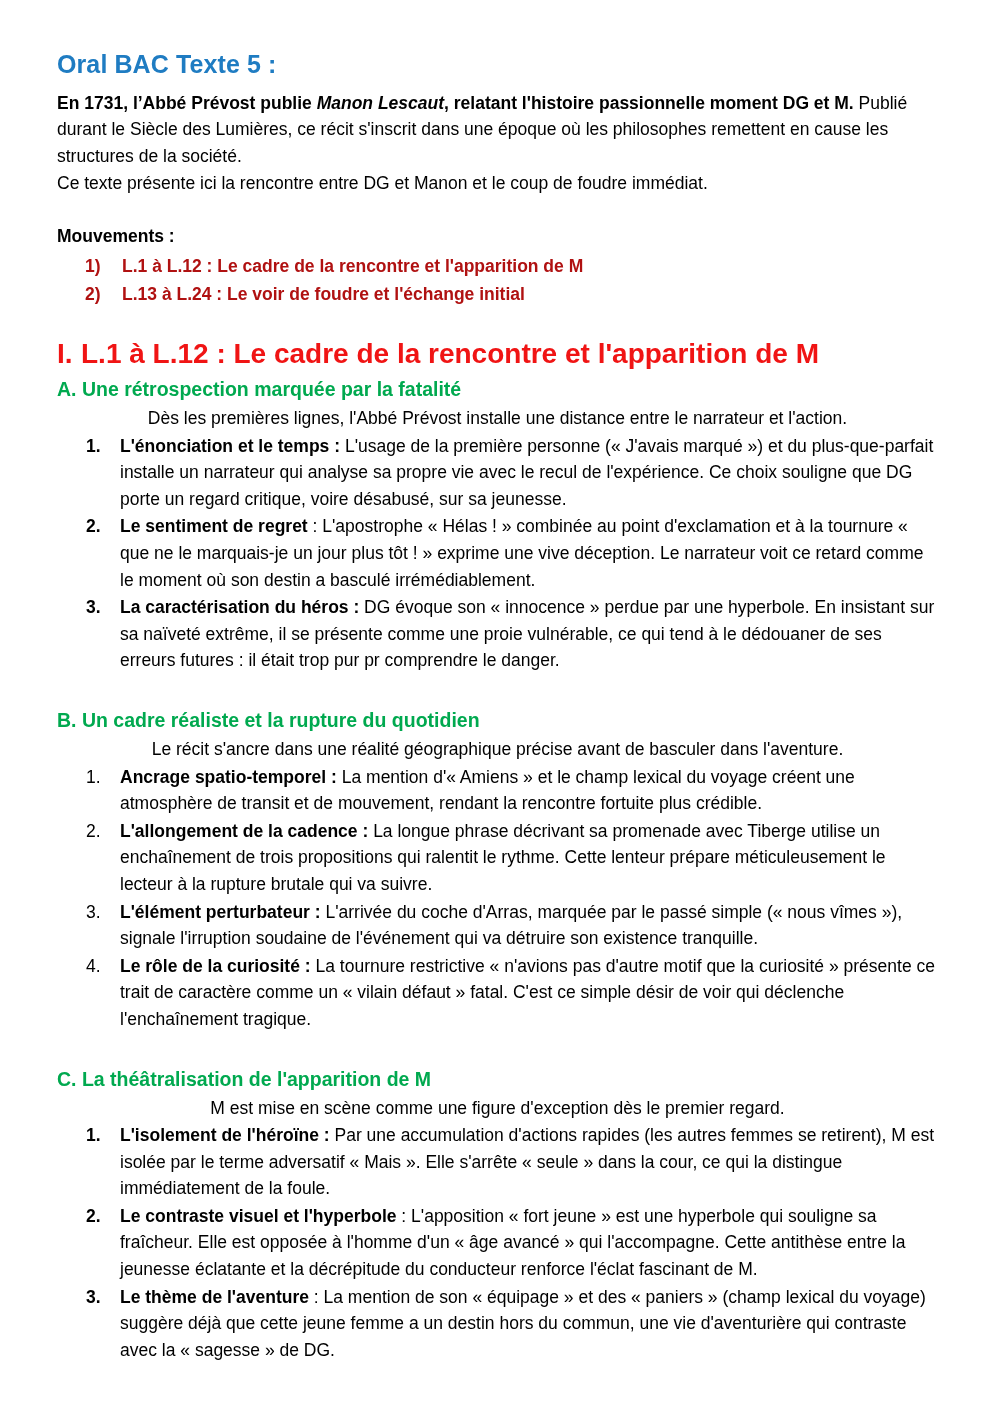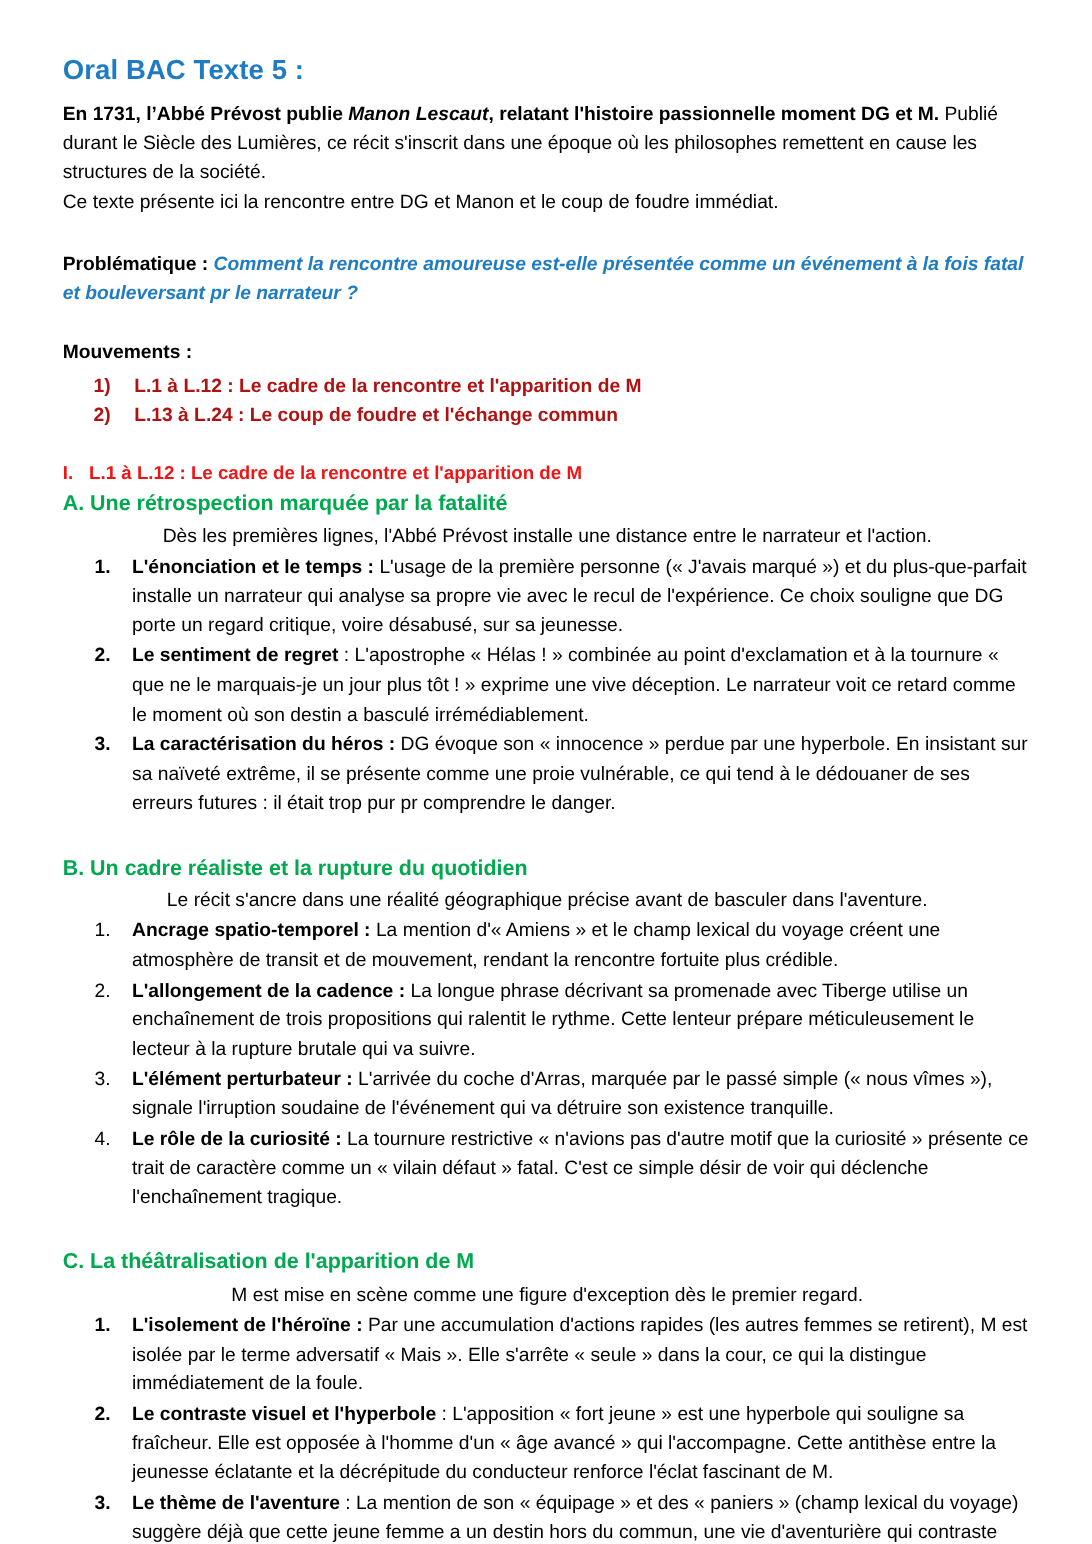--- a/index.html
+++ b/index.html
@@ -91,21 +91,21 @@
     position: absolute;
     left: 28px;
     top: 0;
     color: #B01111;
     font-weight: bold;
   }
 
   
   .heading-1 {
     color: #F01414;
-    font-size: 17px;
+    font-size: 28px;
     font-weight: bold;
     line-height: 1.3;
     margin: 27px 0 0 0;
     padding-left: 0;
   }
   .heading-1 .numeral {
     display: inline-block;
     min-width: 24px;
   }
 
@@ -157,32 +157,31 @@
 <body>
 
 <div class="page">
 
   <h1 class="doc-title">Oral BAC Texte 5 :</h1>
 
   <p class="intro"><b>En 1731, l’Abbé Prévost publie </b><i class="work">Manon Lescaut</i><b>, relatant l'histoire passionnelle moment DG et M.</b><span> Publié durant le Siècle des Lumières, ce récit s'inscrit dans une époque où les philosophes remettent en cause les structures de la société.</span></p>
 
   <p class="intro-second">Ce texte présente ici la rencontre entre DG et Manon et le coup de foudre immédiat.</p>
 
-  <p class="problematique"><span class="label">Problématique : </span><span class="question">Comment la rencontre amoureuse est-elle présentée comme un événement à la fois fatal et bouleversant pr le narrateur ?</span></p>
 
   <p class="mouvements-label">Mouvements :</p>
 
   <ol class="mouvements">
     <li>
       <span class="marker">1)</span>
       <span>L.1 à L.12 : Le cadre de la rencontre et l'apparition de M</span>
     </li>
     <li>
       <span class="marker">2)</span>
-      <span>L.13 à L.24 : Le coup de foudre et l'échange commun</span>
+      <span>L.13 à L.24 : Le voir de foudre et l'échange initial</span>
     </li>
   </ol>
 
   <h2 class="heading-1">
     <span class="numeral">I.</span><span>L.1 à L.12 : Le cadre de la rencontre et l'apparition de M</span>
   </h2>
 
   <h3 class="heading-2">A. Une rétrospection marquée par la fatalité</h3>
   <p class="lead">Dès les premières lignes, l'Abbé Prévost installe une distance entre le narrateur et l'action.</p>
   <ol class="analysis bold-marker">

